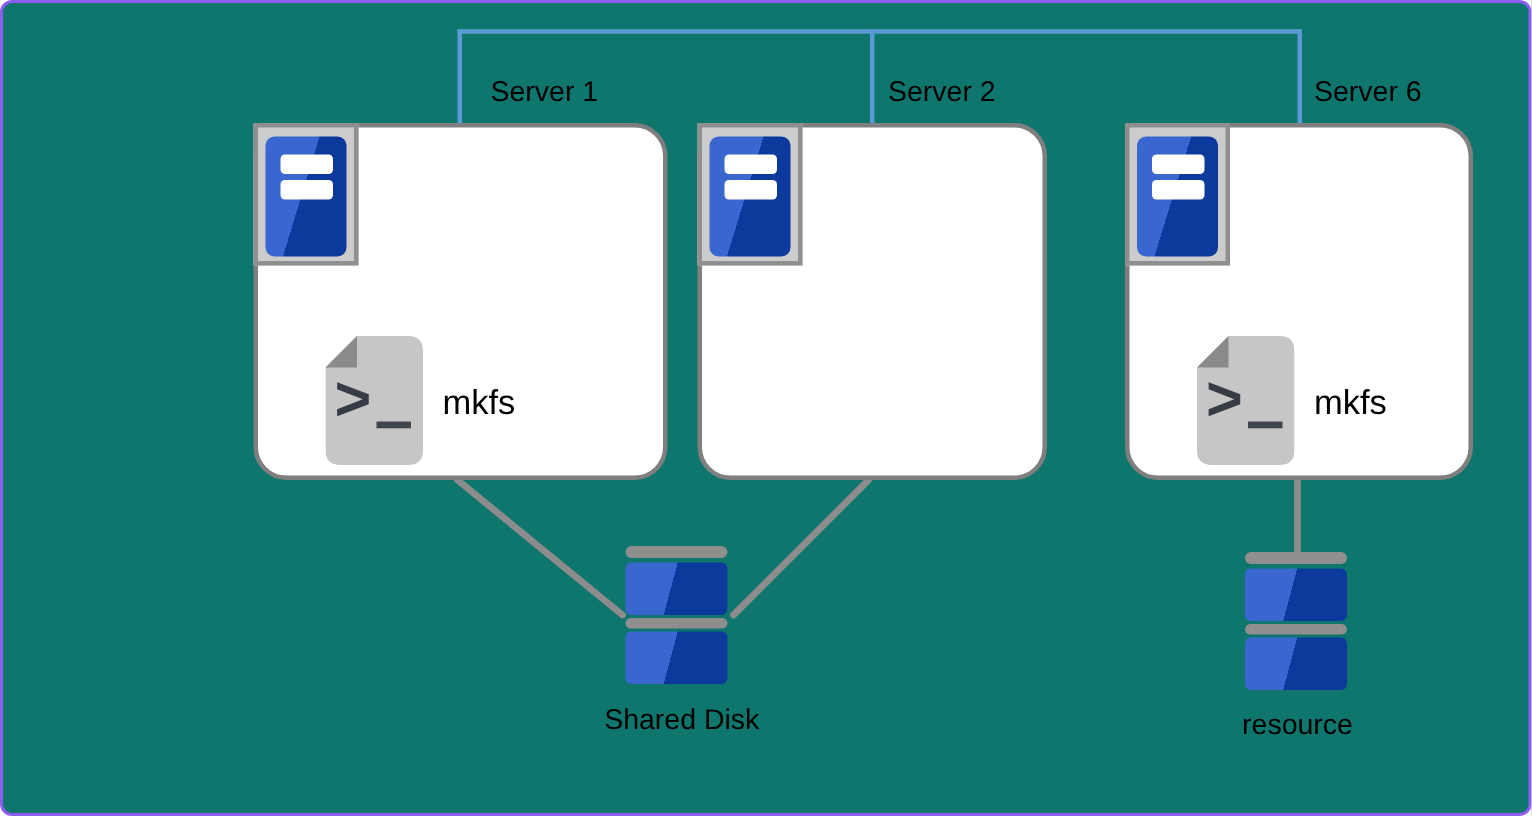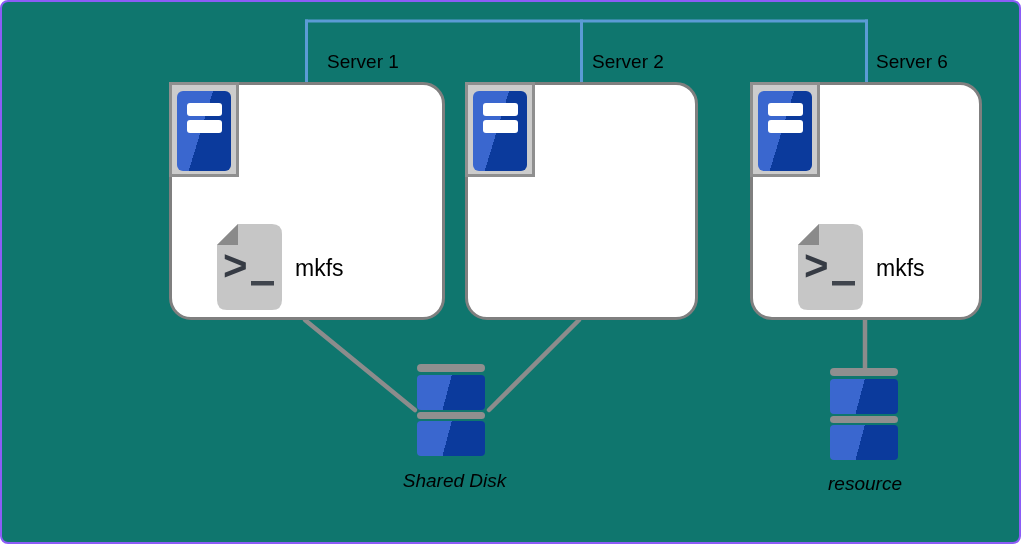--- a/index.html
+++ b/index.html
@@ -36,21 +36,21 @@
   
   .disk{position:absolute;width:68px;}
   .disk-bar{height:8px;background:#8f8f8f;border-radius:4px;}
   .disk-bar.small{height:7px;margin-top:2px;border-radius:3.5px;}
   .disk-platter{
     height:35px;margin-top:3px;border-radius:4px;
     background:linear-gradient(105deg,#3a67cf 45%,#0b3a9c 45%);
   }
   .disk-platter.second{margin-top:2px;}
   .disk-caption{
-    position:absolute;text-align:center;font-size:19px;line-height:23px;color:#000;font-style:italic;
+    position:absolute;text-align:center;font-size:19px;line-height:23px;color:#000;
   }
   .cap1{left:330px;top:467px;width:245px;}
   .cap2{left:760px;top:470px;width:206px;}
 </style>
 </head>
 <body>
 
 <div class="canvas">
 
   <svg class="connector-layer" viewBox="0 0 1017 540" xmlns="http://www.w3.org/2000/svg">

